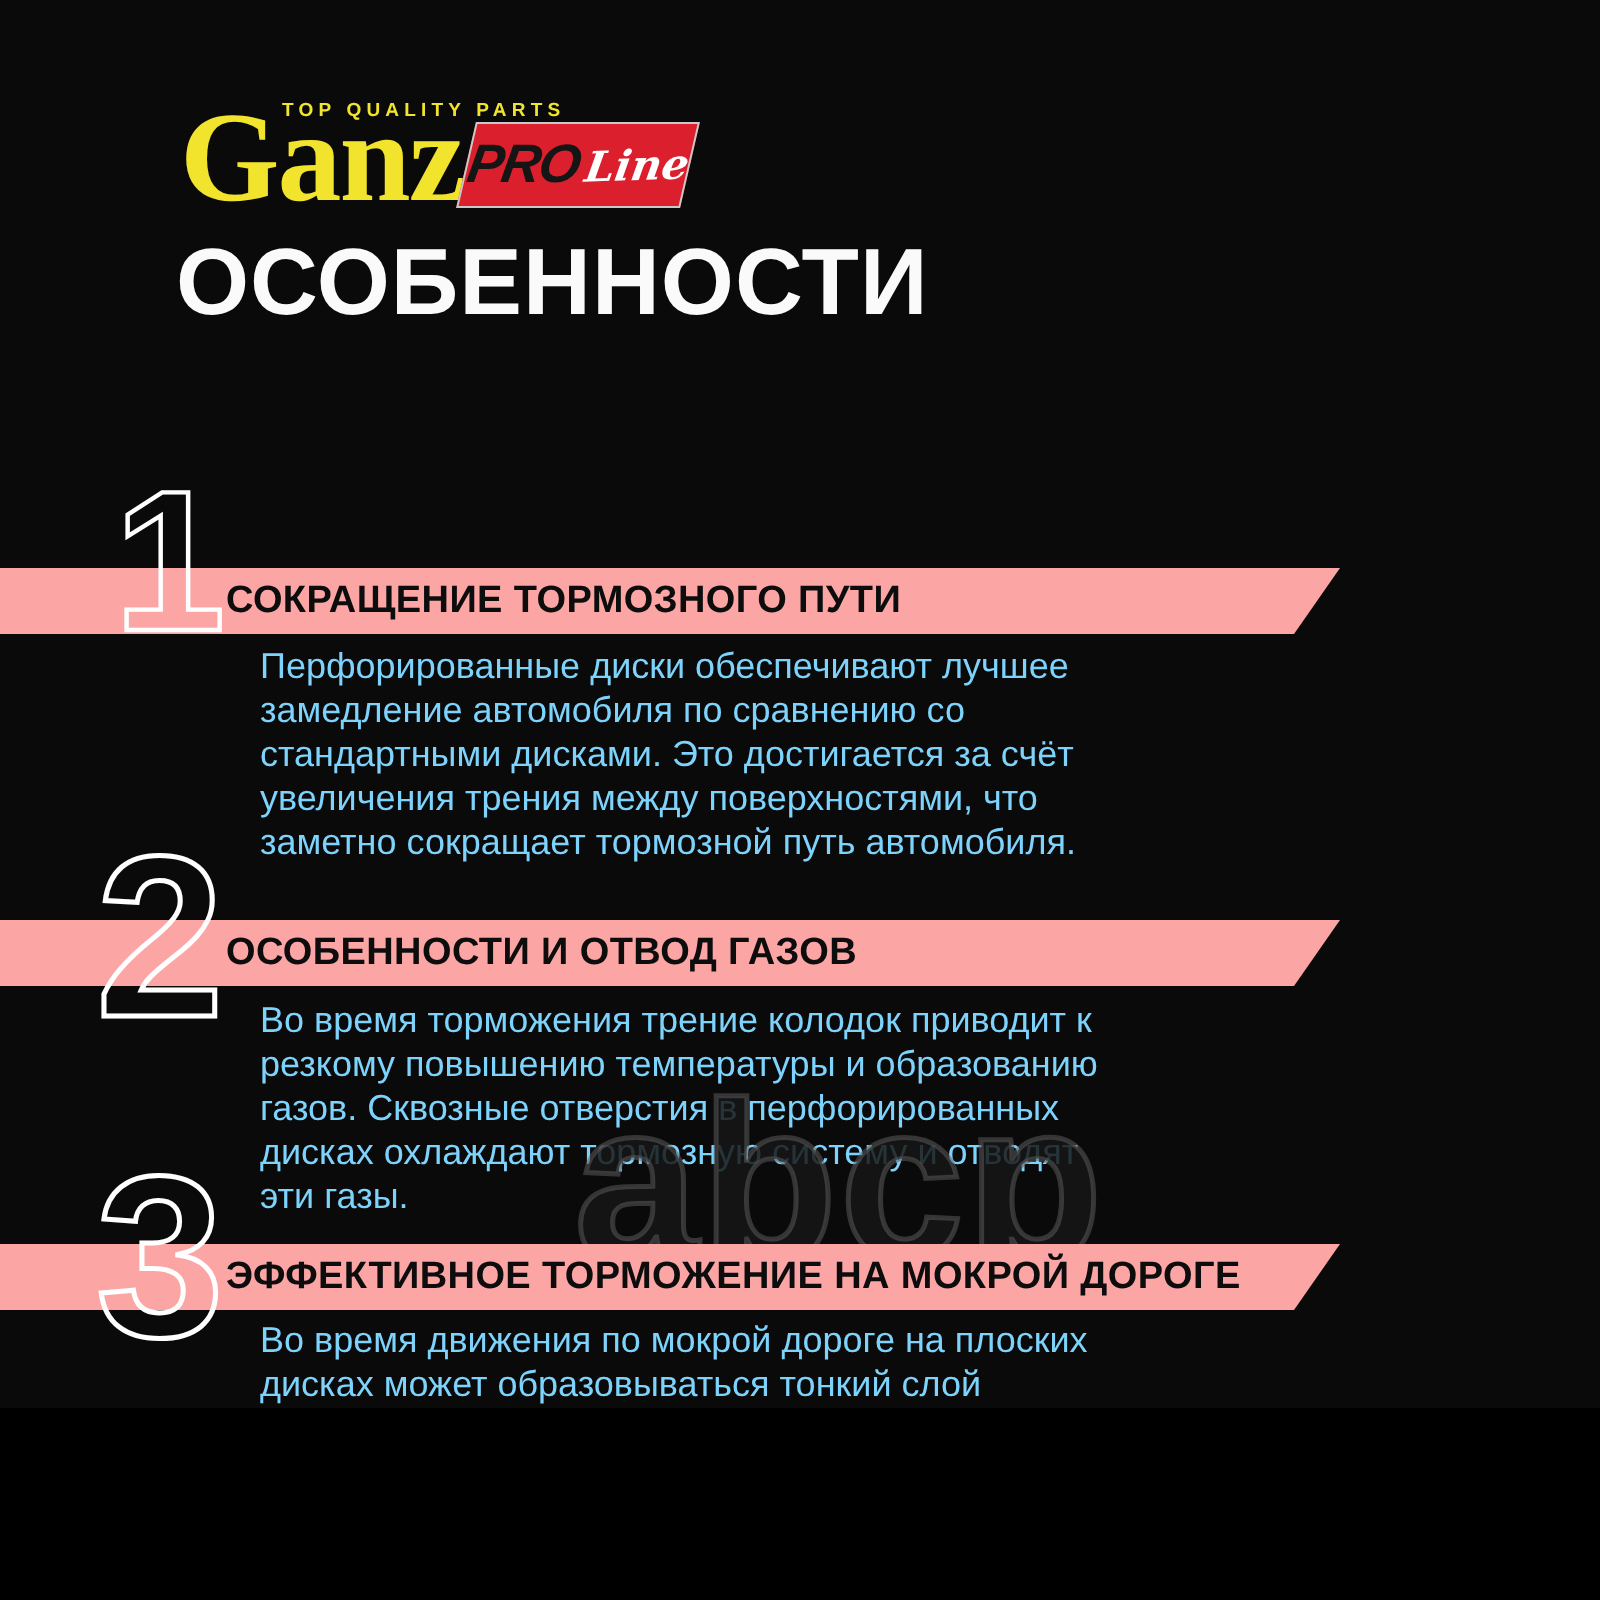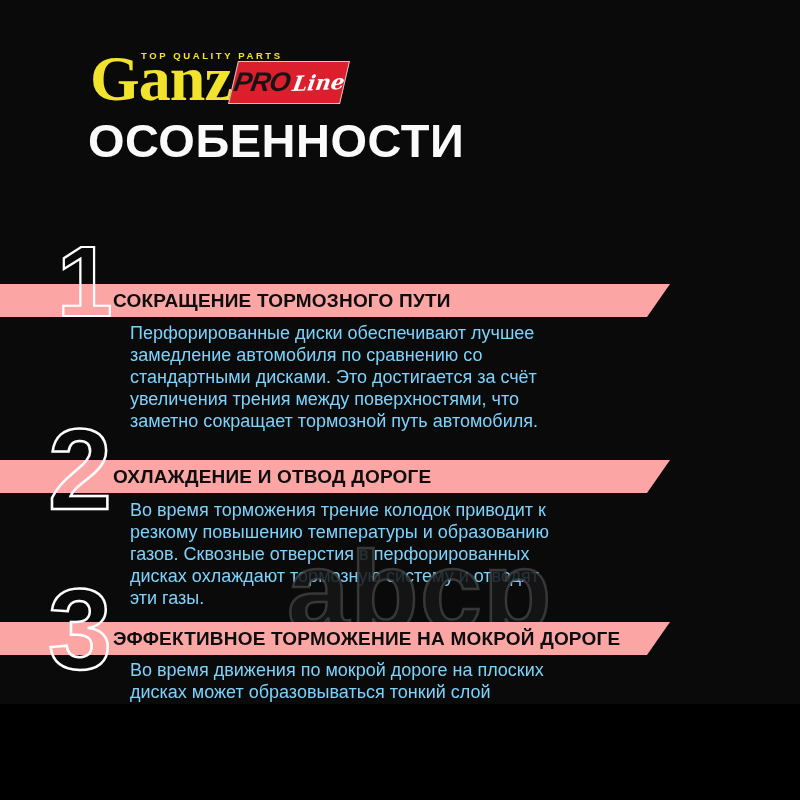--- a/index.html
+++ b/index.html
@@ -102,21 +102,21 @@
     <p class="body-text">Перфорированные диски обеспечивают лучшее
 замедление автомобиля по сравнению со
 стандартными дисками. Это достигается за счёт
 увеличения трения между поверхностями, что
 заметно сокращает тормозной путь автомобиля.</p>
   </section>
 
   <section class="s2">
     <div class="num">2</div>
     <div class="banner">
-      <span class="heading">ОХЛАЖДЕНИЕ И ОТВОД ДОРОГЕ</span>
+      <span class="heading">ОСОБЕННОСТИ И ОТВОД ГАЗОВ</span>
     </div>
     <p class="body-text">Во время торможения трение колодок приводит к
 резкому повышению температуры и образованию
 газов. Сквозные отверстия в перфорированных
 дисках охлаждают тормозную систему и отводят
 эти газы.</p>
   </section>
 
   <section class="s3">
     <div class="num">3</div>

